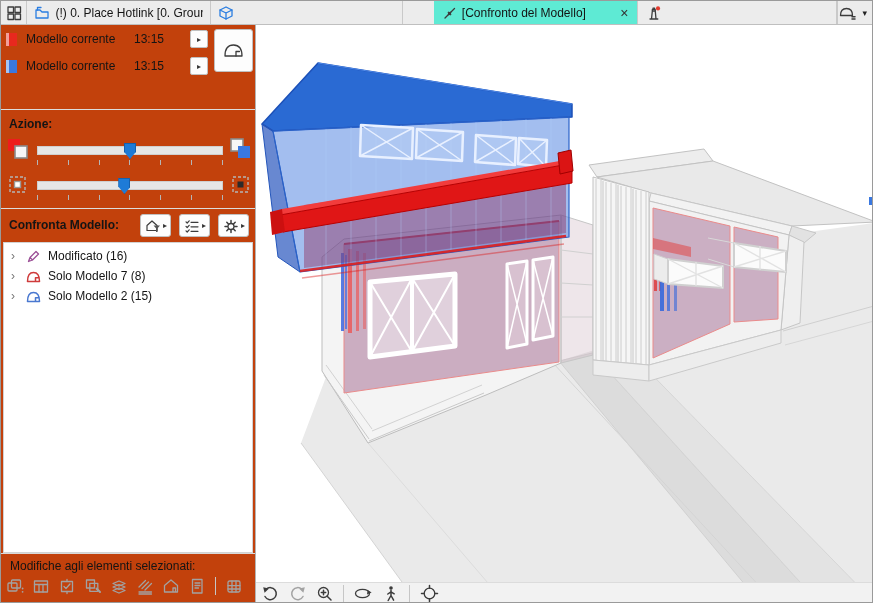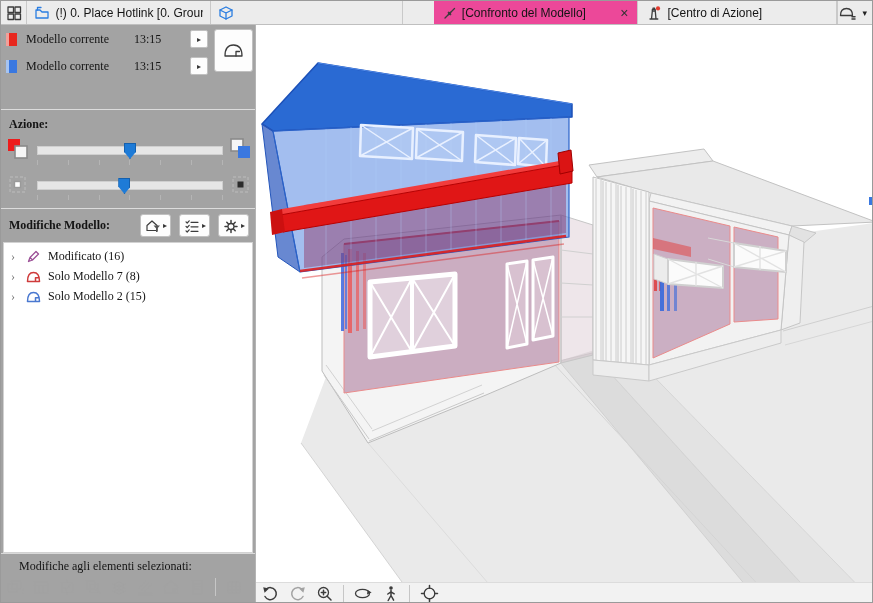--- a/index.html
+++ b/index.html
@@ -4,32 +4,32 @@
 <style>
   * { margin:0; padding:0; box-sizing:border-box; }
   html,body { font-family:"Liberation Sans", sans-serif; }
   .app { width:873px; height:603px; background:#f0f0f0; position:relative; overflow:hidden;
          border:1px solid #9a9a9a; font-size:12px; color:#141414; }
   
   .tabbar { height:24px; background:#ececec; border-bottom:1px solid #bfbfbf; display:flex; align-items:stretch; }
   .ovbtn { width:28px; display:flex; align-items:center; justify-content:center; border-right:1px solid #c9c9c9; }
   .tab { display:flex; align-items:center; gap:5px; padding:0 7px; border-right:1px solid #c9c9c9;
          white-space:nowrap; overflow:hidden; }
-  .tab.t1 { width:194px; } .tab.t2 { width:202px; } .tab.t3 { width:216px; background:#ec4899;margin-left:31px; } .tab.t4 { width:210px; }
+  .tab.t1 { width:194px; } .tab.t2 { width:202px; } .tab.t3 { width:216px; background:#5eead4;margin-left:31px; } .tab.t4 { width:210px; }
   .tab .lbl { flex:1; overflow:hidden; white-space:nowrap; }
   .tab .x { margin-left:auto; color:#333; font-size:14px; line-height:1; padding:0 2px; }
   .corner { flex:1; display:flex; align-items:center; justify-content:flex-end; gap:4px;
             border-left:1px solid #c9c9c9; padding-right:5px; }
   .corner .dd { font-size:9px; color:#222; }
   svg.ic { stroke:#3c3c3c; fill:none; stroke-width:1.3; stroke-linecap:round; stroke-linejoin:round; flex:none; }
   svg.ic-blue { stroke:#2a7de1; }
   svg.ic-gray { stroke:#a2a2a2; }
   
   .main { display:flex; height:579px; }
-  .sidebar { width:255px; background:#a3a3a3; border-right:1px solid #b4b4b4; position:relative; flex:none;font-family:Liberation Serif, serif; }
+  .sidebar { width:255px; background:#c2410c; border-right:1px solid #b4b4b4; position:relative; flex:none; }
   .viewport { flex:1; position:relative; background:#ffffff; overflow:hidden; }
   
   .mrow { position:absolute; left:5px; height:18px; display:flex; align-items:center; }
   .mrow.r1 { top:5px; } .mrow.r2 { top:32px; }
   .sw { width:11px; height:13px; flex:none; }
   .sw-red  { background:linear-gradient(90deg,#f2a09a 0 3px,#e8281e 3px); }
   .sw-blue { background:linear-gradient(90deg,#a6c4f2 0 3px,#3a78e0 3px); }
   .mlbl { margin-left:9px; width:108px; }
   .mtime { width:32px; }
   .mini-btn { position:absolute; width:18px; height:18px; background:#fdfdfd; border:1px solid #c0c0c0;
@@ -52,21 +52,21 @@
   .tr1 { top:121px; } .tk1 { top:135px; } .tr2 { top:156px; } .tk2 { top:170px; }
   .mm-btn { position:absolute; top:189px; width:31px; height:23px; background:#fdfdfd; border:1px solid #c0c0c0;
             border-radius:3px; display:flex; align-items:center; justify-content:center; gap:1px; }
   .mm-btn .ar { font-size:8px; color:#333; }
   .mmb1 { left:139px; } .mmb2 { left:178px; } .mmb3 { left:217px; }
   .treebox { position:absolute; top:217px; left:2px; right:2px; bottom:51px; background:#ffffff;
              border:1px solid #d2d2d2; padding-top:3px; }
   .titem { height:20px; display:flex; align-items:center; padding-left:7px; gap:6px; }
   .texp { color:#777; font-size:12px; width:8px; }
   .sfooter { position:absolute; bottom:0; left:0; right:0; height:51px; border-top:1px solid #d9d9d9; }
-  .sfooter .flbl { margin:5px 0 0 18px; }
+  .sfooter .flbl { margin:5px 0 0 9px; }
   .ficons { display:flex; align-items:center; margin:3px 0 0 4px; gap:6px; }
   .vsep { width:1px; height:18px; background:#c6c6c6; margin:0 2px; }
   
   .scene { position:absolute; top:0; left:0; }
   .vtoolbar { position:absolute; bottom:0; left:0; right:0; height:22px; background:#f2f2f2;
               border-top:1px solid #dcdcdc; display:flex; align-items:center; padding-left:4px; gap:7px; }
   .vtb { display:flex; align-items:center; justify-content:center; width:20px; height:20px; }
 </style>
 </head>
 <body>
@@ -103,21 +103,20 @@
           <polygon points="10.4,6.6 6.3,7.5 9.5,10.7" fill="#3c3c3c" stroke="none"></polygon>
       </svg>
       <span class="lbl">[Confronto del Modello]</span>
       <span class="x">×</span>
     </div>
     <div class="tab t4">
       <svg class="ic" width="17" height="16">
         <path d="M6.5,14 L7.3,6.2 H10.3 L11,14 Z M7.3,6.2 V4.6 H10.3 V6.2 M8,4.6 V3.2 H9.6 V4.6 M5,14 H12.8"></path>
         <circle cx="13" cy="3.4" r="2.1" fill="#e23b2e" stroke="none"></circle>
       </svg>
-      <span class="lbl">[Centro di Azione]</span>
     </div>
     <div class="corner">
       <svg class="ic" width="20" height="17">
         <path d="M2.5,11.5 Q2.5,4.5 8.5,4.5 Q14.5,4.5 14.5,11.5 Z"></path>
         <path d="M14,12.8 H17 M14,15 H17" stroke-width="1.5"></path>
       </svg>
       <span class="dd">▾</span>
     </div>
   </div>
 
@@ -196,21 +195,21 @@
           <i></i>
         </div>
       <div class="sq-ic" style="left:228px; top:148px;">
         <svg width="24" height="24">
           <rect x="4" y="4" width="15" height="15" fill="none" stroke="#b5b5b5" stroke-width="1.4" stroke-dasharray="3 2"></rect>
           <rect x="8.5" y="8.5" width="6" height="6" fill="#2b2b2b" stroke="none"></rect>
         </svg>
       </div>
 
       <div class="hdiv d2"></div>
-      <div class="seclbl mm">Modifiche Modello:</div>
+      <div class="seclbl mm">Confronta Modello:</div>
 
       <div class="mm-btn mmb1">
         <svg class="ic" width="18" height="18">
           <path d="M3,8.5 L8,4 L13,8.5 V13.5 H3 Z" stroke-width="1.2"></path>
           <polygon points="9.5,8.5 16,8.5 13.6,11.2 13.6,15 12,15 12,11.2" fill="#555" stroke="none"></polygon>
         </svg>
         <span class="ar">▸</span>
       </div>
       <div class="mm-btn mmb2">
         <svg class="ic" width="18" height="18">

